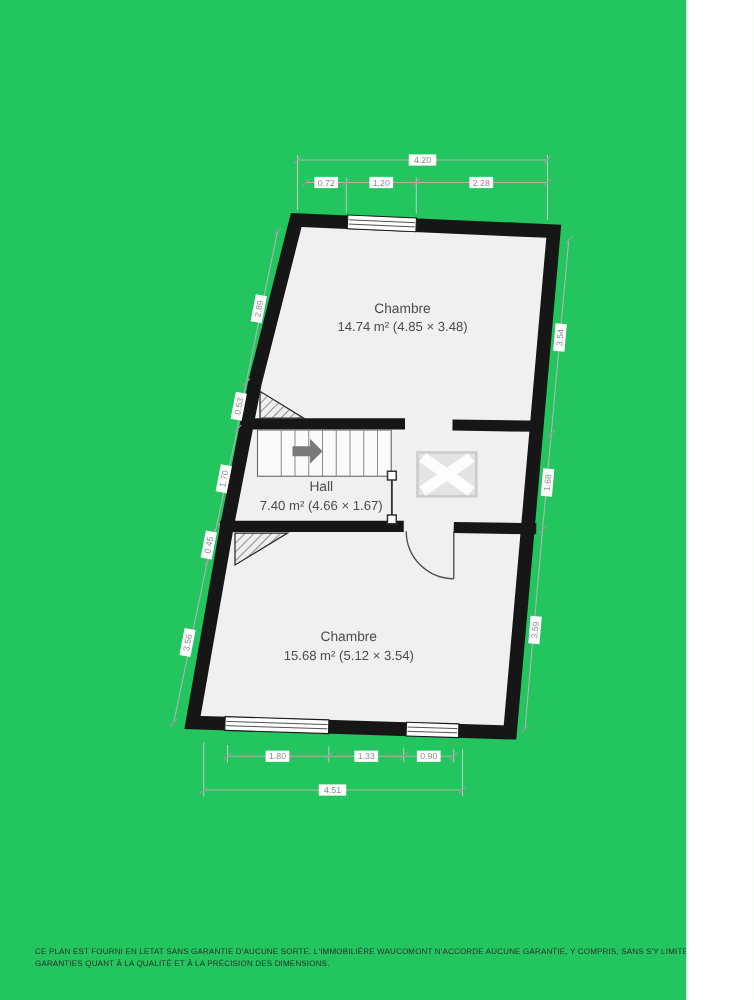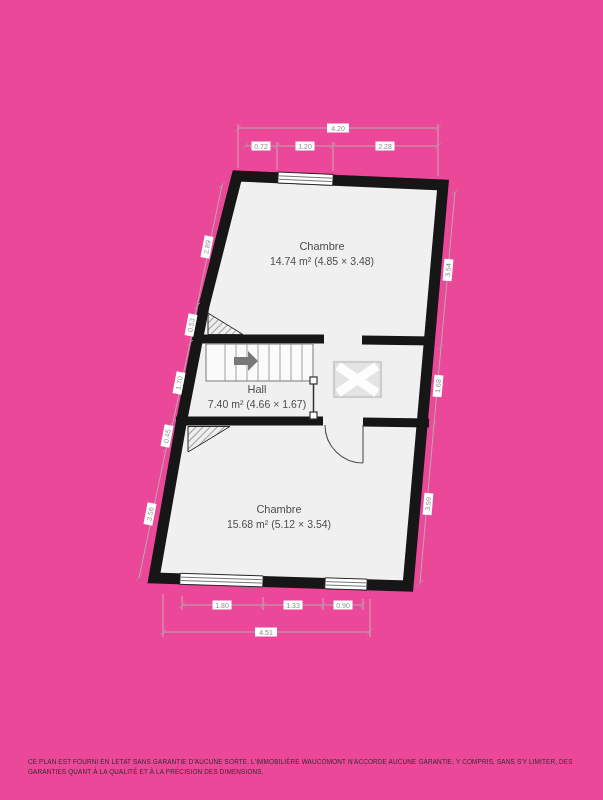--- a/index.html
+++ b/index.html
@@ -1,16 +1,16 @@
 <!DOCTYPE html>
 <html><head>
 <meta charset="utf-8">
 <style>
   html,body{margin:0;padding:0;background:#ffffff;}
-  .page{position:relative;width:603px;height:800px;background:#ec4899;overflow:hidden;
+  .page{position:relative;width:549px;height:800px;background:#22c55e;overflow:hidden;
         font-family:"Liberation Sans",sans-serif;}
   svg{position:absolute;left:0;top:0;}
   .floor{fill:#f0f0f0;stroke:#161616;stroke-width:11;stroke-linejoin:miter;}
   .iwall{stroke:#161616;stroke-width:9;fill:none;}
   .dim{stroke:#b3b3b3;stroke-width:0.9;fill:none;}
   .ext{stroke:#cfcfcf;stroke-width:0.7;fill:none;}
   .tick{stroke:#9a9a9a;stroke-width:0.9;}
   .dimtxt{font-size:7px;fill:#8c8c8c;}
   .halo{fill:#ffffff;}
   .roomname{font-size:11px;fill:#4d4d4d;}

